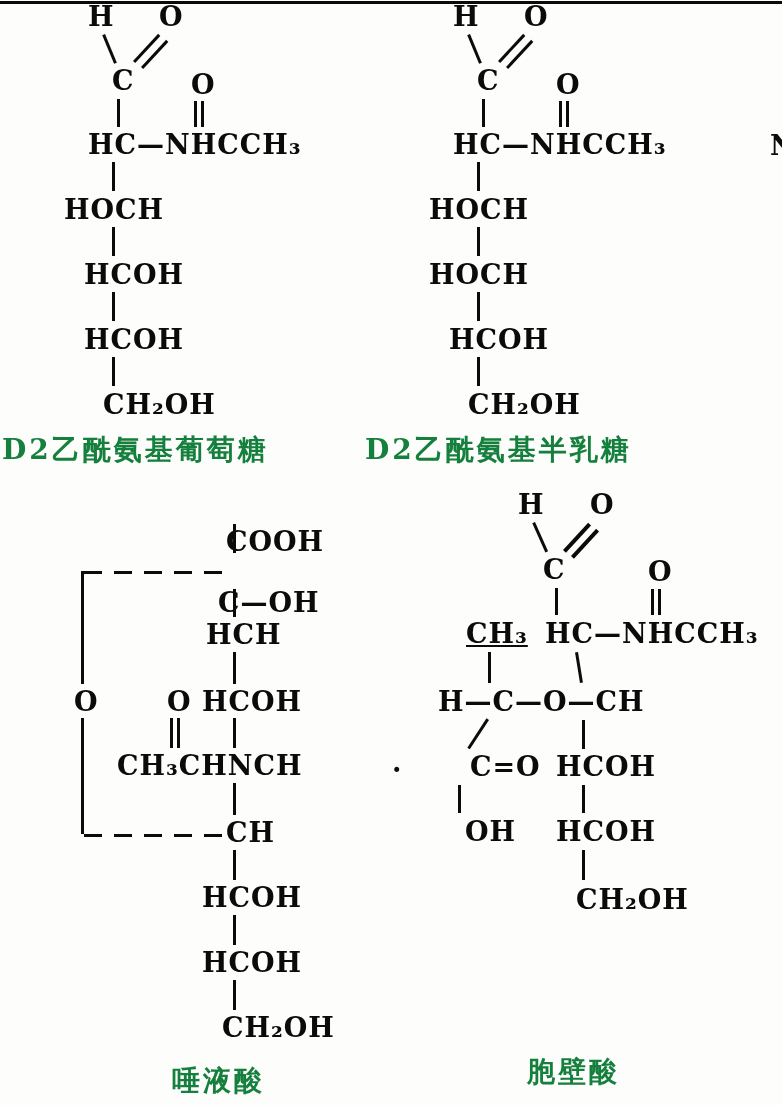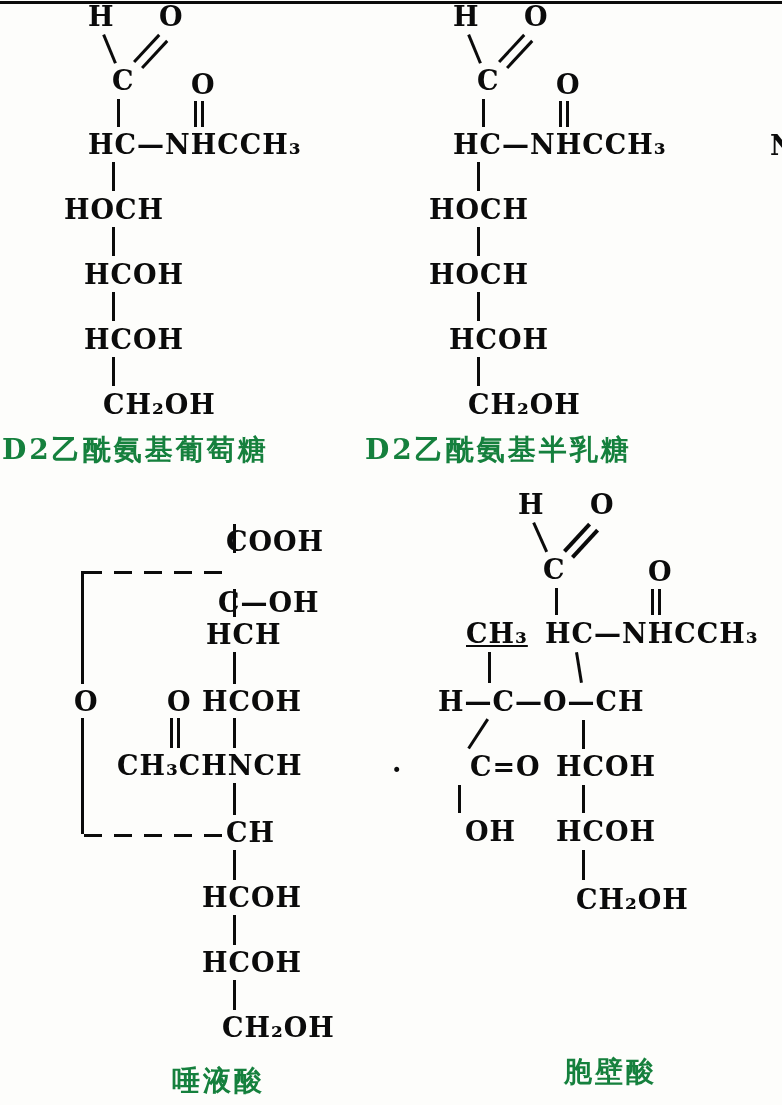--- a/index.html
+++ b/index.html
@@ -137,21 +137,21 @@
         <span class="atom" style="left: 543px; top: 556px;">C</span>
         <span class="atom" style="left: 648px; top: 558px;">O</span>
         <span class="atom" style="left: 466px; top: 620px; text-decoration: underline;">CH₃</span>
         <span class="atom" style="left: 545px; top: 620px;">HC—NHCCH₃</span>
         <span class="atom" style="left: 438px; top: 688px;">H—C—O—CH</span>
         <span class="atom" style="left: 452px; top: 753px; margin-left: 18px;">C=O</span>
         <span class="atom" style="left: 556px; top: 753px;">HCOH</span>
         <span class="atom" style="left: 465px; top: 818px;">OH</span>
         <span class="atom" style="left: 556px; top: 818px;">HCOH</span>
         <span class="atom" style="left: 576px; top: 886px;">CH₂OH</span>
-        <div class="cn-label" style="left: 564px; top: 1058px;">胞壁酸</div>
+        <div class="cn-label" style="left: 527px; top: 1058px;">胞壁酸</div>
         <div class="bond" style="left: 535px; top: 522px; width: 31.7805px; height: 2.5px; transform: rotate(1.14938rad);"></div>
         <div class="bond" style="left: 563px; top: 550px; width: 36.7967px; height: 3.5px; transform: rotate(-0.823841rad);"></div>
         <div class="bond" style="left: 571px; top: 556px; width: 36.7967px; height: 3.5px; transform: rotate(-0.823841rad);"></div>
         <div class="bond" style="left: 558px; top: 588px; width: 27px; height: 2.5px; transform: rotate(1.5708rad);"></div>
         <div class="bond" style="left: 654px; top: 589px; width: 26px; height: 2.5px; transform: rotate(1.5708rad);"></div>
         <div class="bond" style="left: 661px; top: 589px; width: 26px; height: 2.5px; transform: rotate(1.5708rad);"></div>
         <div class="bond" style="left: 491px; top: 652px; width: 31px; height: 2.5px; transform: rotate(1.5708rad);"></div>
         <div class="bond" style="left: 578px; top: 652px; width: 31.4006px; height: 2.5px; transform: rotate(1.41088rad);"></div>
         <div class="bond" style="left: 489px; top: 720px; width: 34.6699px; height: 2.5px; transform: rotate(2.1508rad);"></div>
         <div class="bond" style="left: 585px; top: 720px; width: 29px; height: 2.5px; transform: rotate(1.5708rad);"></div>

